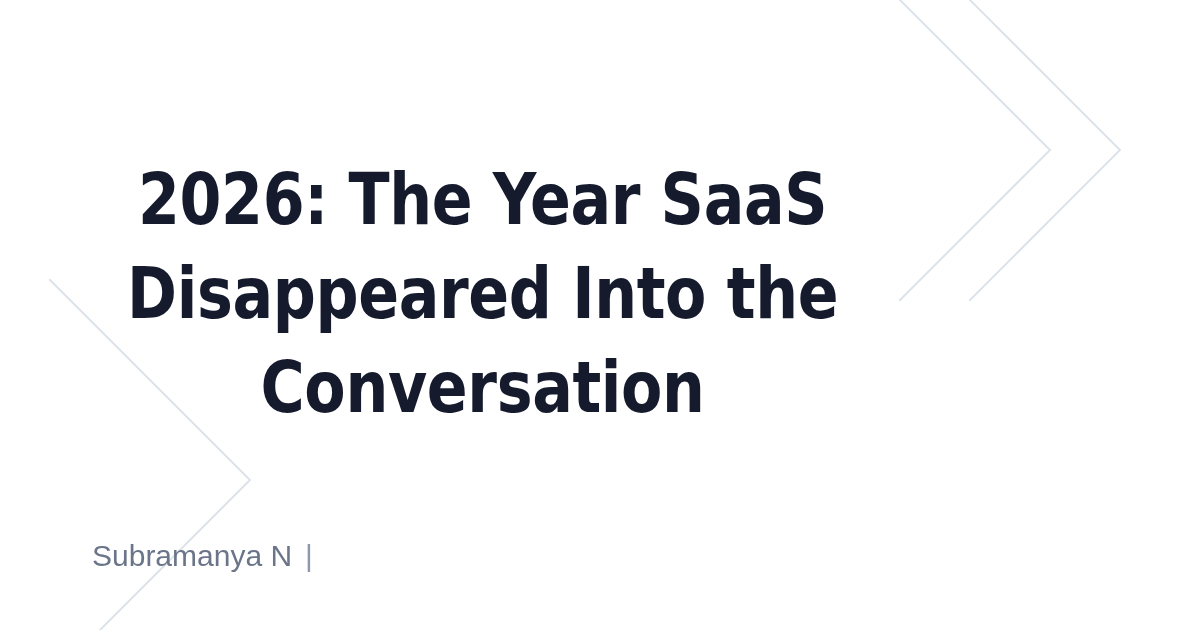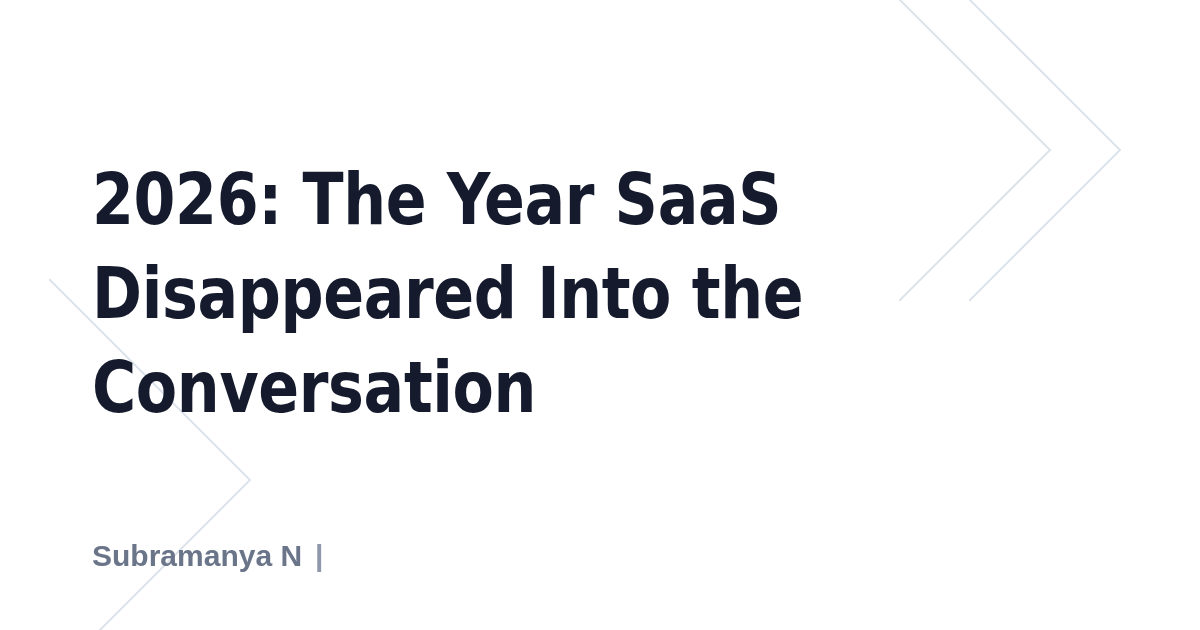--- a/index.html
+++ b/index.html
@@ -38,20 +38,21 @@
   }
 
   
   #content {
     position: absolute;
     top: 0;
     left: 0;
     width: 1196px;
     height: 630px;
     z-index: 2;
+    text-align: center;
   }
 
   #page-title {
     position: absolute;
     left: 92px;
     top: 152px;
     width: 840px;
     font-family: "Liberation Sans Narrow", "DejaVu Sans Condensed",
                  "Liberation Sans", sans-serif;
     font-size: 72px;
@@ -64,21 +65,21 @@
     transform-origin: left top;
     white-space: pre-line;
   }
 
   #byline {
     position: absolute;
     left: 92px;
     top: 538px;
     font-family: "Liberation Sans", sans-serif;
     font-size: 30px;
-    font-weight: 700;
+    font-weight: 400;
     line-height: 36px;
     color: #6b7589;
     white-space: pre;
     display: flex;
     align-items: baseline;
   }
 
   #byline .sep {
     padding: 0 13px;
     color: #8e98aa;

